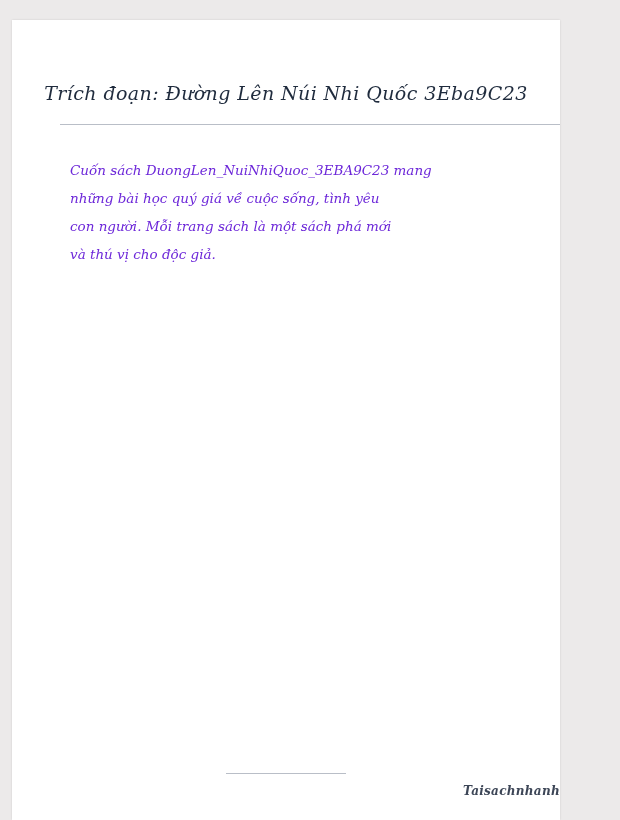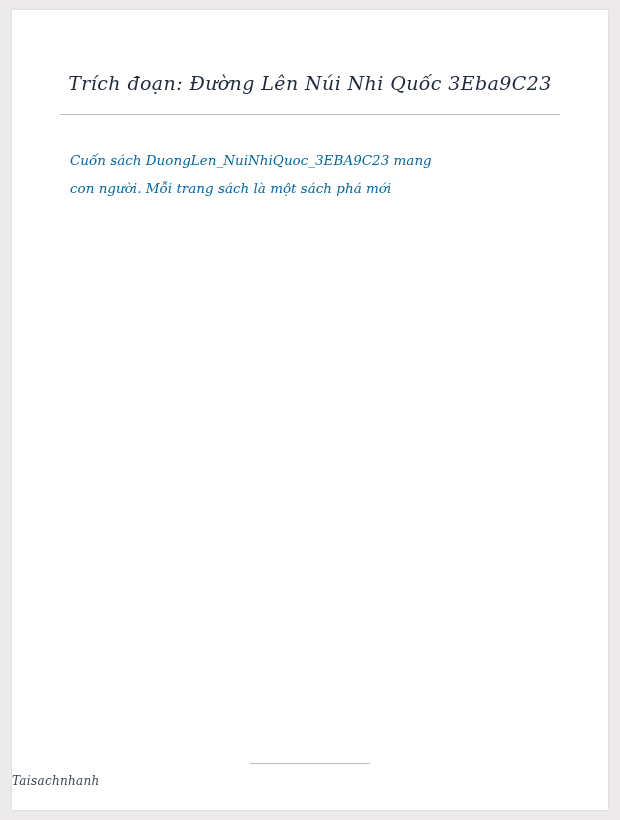--- a/index.html
+++ b/index.html
@@ -9,22 +9,22 @@
   body {
     width: 620px;
     height: 820px;
     background: #eceaea;
     font-family: "DejaVu Serif", serif;
     overflow: hidden;
   }
   .page {
     position: absolute;
     left: 12px;
-    top: 10px;
-    width: 596px;
+    top: 20px;
+    width: 548px;
     height: 800px;
     background: #ffffff;
     box-shadow: 0 0 2px rgba(0,0,0,0.12);
     box-sizing: border-box;
   }
   .doc-title {
     position: absolute;
     left: 0;
     top: 62px;
     width: 100%;
@@ -46,31 +46,32 @@
   }
   .body-text {
     position: absolute;
     left: 58px;
     top: 136px;
     width: 480px;
     font-family: "DejaVu Serif", serif;
     font-style: italic;
     font-size: 13.5px;
     line-height: 28px;
-    color: #0369a1;
+    color: #6d28d9;
   }
   .body-text .line {
     white-space: pre;
   }
   .footer {
     position: absolute;
     left: 0;
     bottom: 22px;
     width: 100%;
-    text-align: left;
+    text-align: right;
+    font-weight: bold;
   }
   .footer-rule {
     width: 120px;
     height: 1px;
     background: #b9bec7;
     margin: 0 auto 10px auto;
   }
   .footer-text {
     font-family: "DejaVu Serif", serif;
     font-style: italic;
@@ -83,21 +84,23 @@
 <body>
 
 <div class="page">
 
   <div class="doc-title">Trích đoạn: Đường Lên Núi Nhi Quốc 3Eba9C23</div>
 
   <div class="title-rule"></div>
 
   <div class="body-text">
     <div class="line">Cuốn sách DuongLen_NuiNhiQuoc_3EBA9C23 mang</div>
+    <div class="line">những bài học quý giá về cuộc sống, tình yêu</div>
     <div class="line">con người. Mỗi trang sách là một sách phá mới</div>
+    <div class="line">và thú vị cho độc giả.</div>
   </div>
 
   <div class="footer">
     <div class="footer-rule"></div>
     <div class="footer-text">Taisachnhanh</div>
   </div>
 
 </div>
 
 </body></html>

